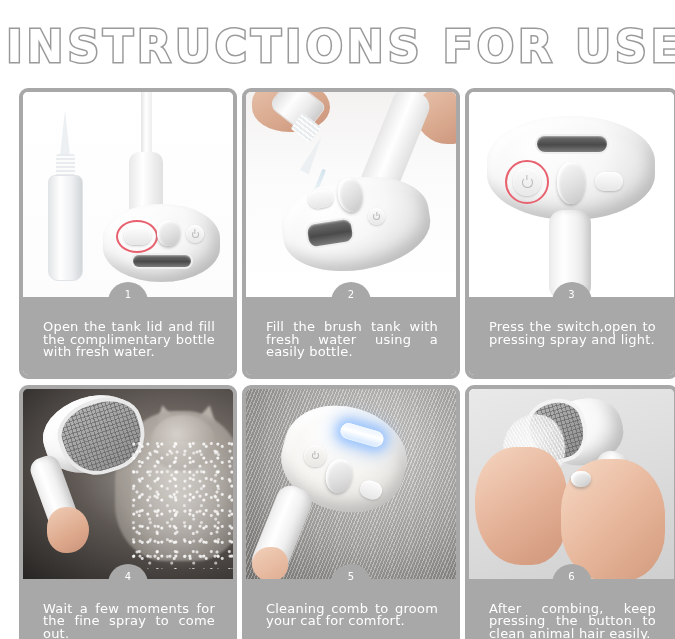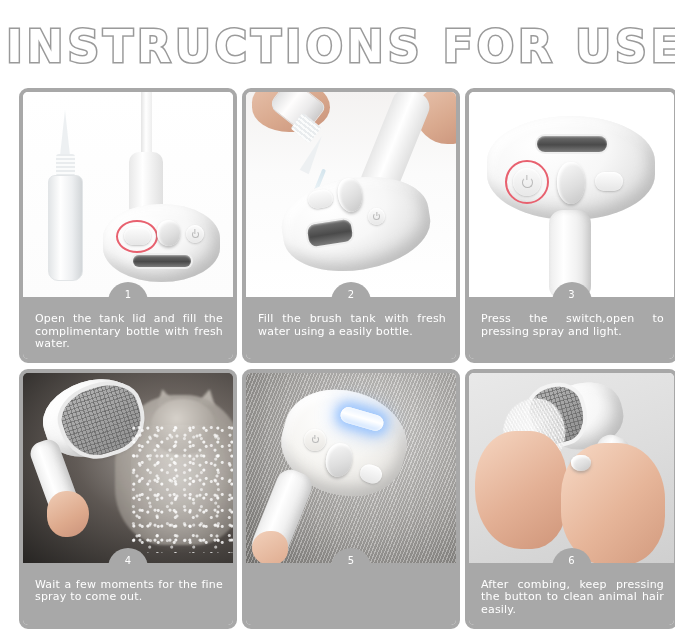--- a/index.html
+++ b/index.html
@@ -47,21 +47,21 @@
   
   .caption{
     position:relative;
     background:#a8a8a8;
     color:#ffffff;
     flex:1 1 auto;
     padding:16px 10px 8px 12px;
     box-sizing:border-box;
   }
   .caption p{
-    margin:0;font-size:11px;line-height:12.6px;
+    margin:8px;font-size:13px;line-height:12.6px;
     text-align:justify;
     font-family:"DejaVu Sans",sans-serif;
     letter-spacing:.2px;
   }
   .badge{
     position:absolute;left:50%;top:-15px;transform:translateX(-50%);
     width:40px;height:20px;
     background:#a8a8a8;
     border-radius:20px 20px 0 0;
     display:flex;align-items:flex-end;justify-content:center;
@@ -341,20 +341,21 @@
         <div class="led" style="left:94px;top:38px;width:44px;height:16px;transform:rotate(16deg);"></div>
         <div class="pwr" style="left:58px;top:56px;width:22px;height:22px;background:linear-gradient(180deg,#fbfaf8,#e9e7e3);">
             <i></i>
           </div>
         <div class="knob" style="left:80px;top:70px;width:26px;height:34px;transform:rotate(12deg);"></div>
         <div class="oval-btn" style="left:114px;top:92px;width:22px;height:18px;transform:rotate(16deg);"></div>
         <div style="position:absolute;left:6px;top:158px;width:36px;height:34px;background:linear-gradient(150deg,#f2d0ba,#dfac90);border-radius:50% 45% 45% 50%;"></div>
       </div>
       <div class="caption">
         <div class="badge">5</div>
+        <p>Cleaning comb to groom your cat for comfort.</p>
       </div>
     </div>
 
     <div class="panel row2 p6">
       <div class="photo">
 
         <div class="dev head" style="left:76px;top:10px;width:78px;height:66px;transform:rotate(-14deg);"></div>
         <div class="pad" style="left:62px;top:14px;width:52px;height:56px;transform:rotate(-16deg);box-shadow:0 0 0 4px #f3f3f3;"></div>
         <div class="handle" style="left:112px;top:60px;width:34px;height:110px;transform:rotate(22deg);border-radius:14px;"></div>
         <div class="hair" style="left:34px;top:26px;width:62px;height:66px;transform:rotate(-14deg);"></div>

